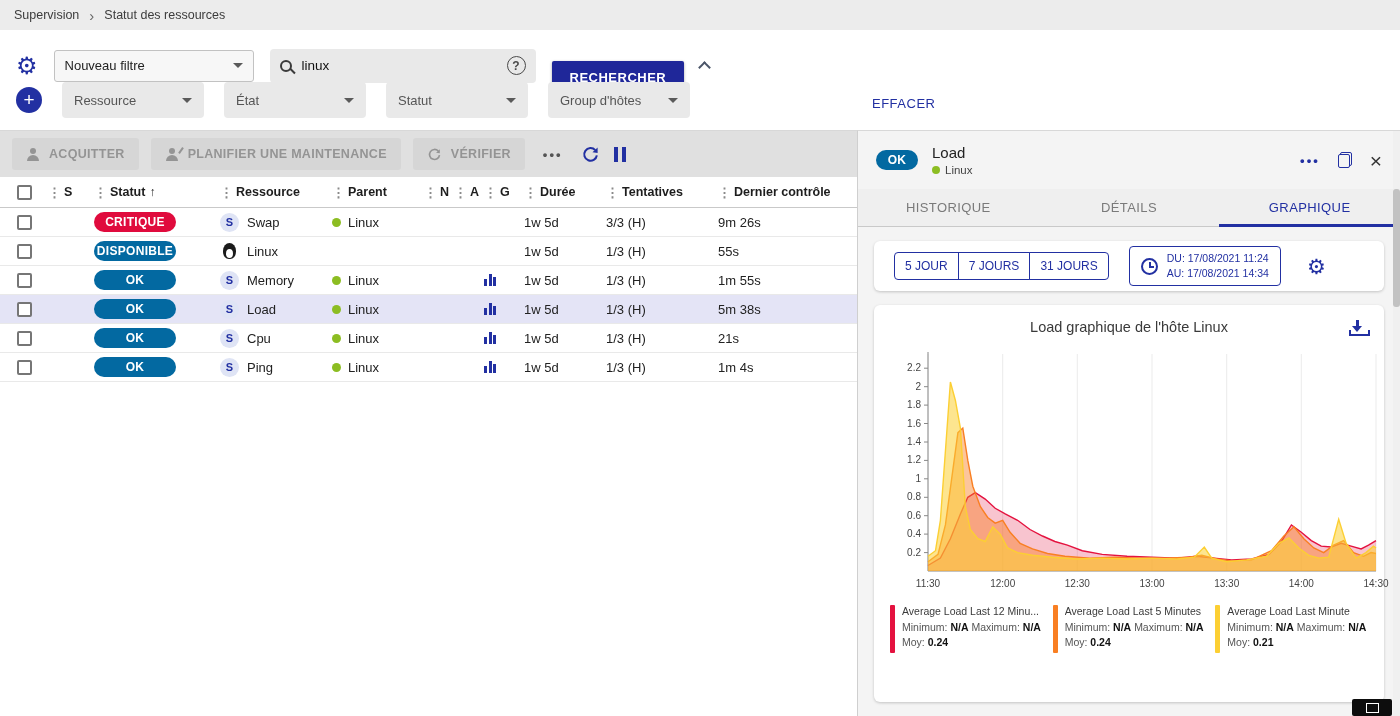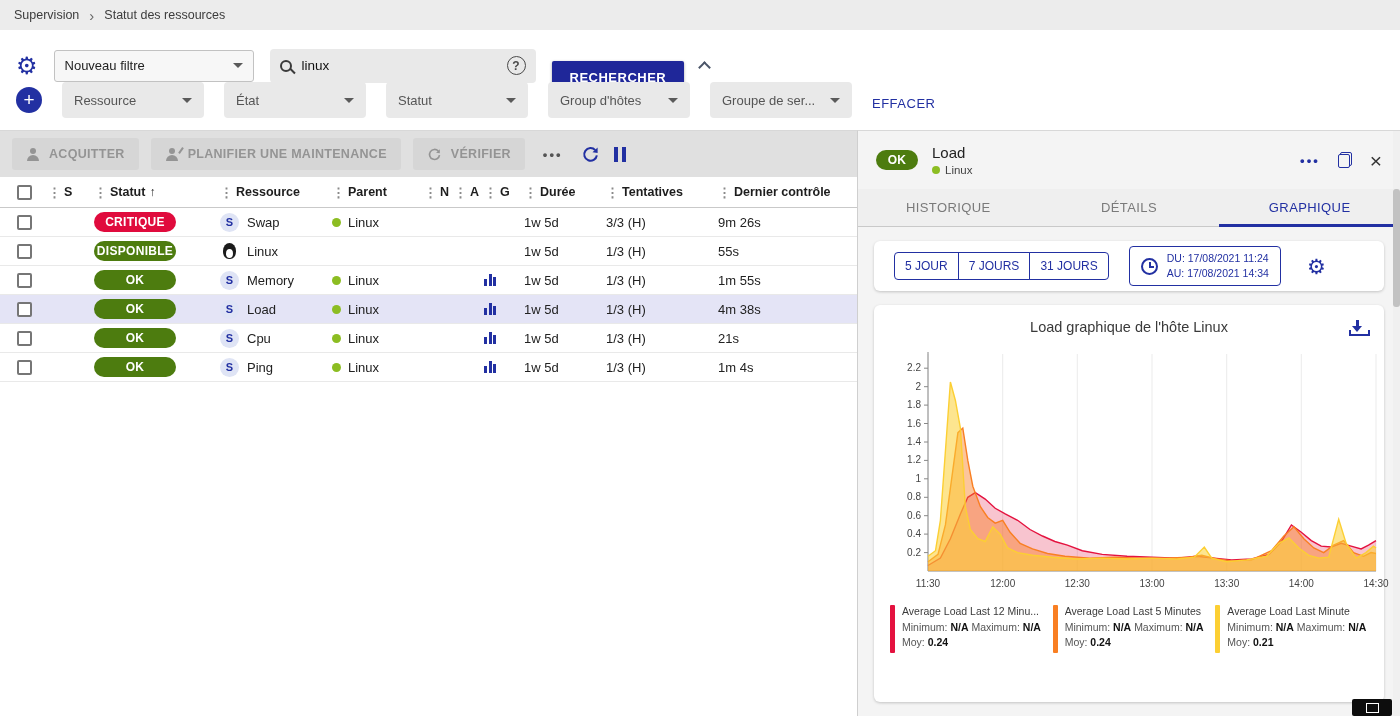--- a/index.html
+++ b/index.html
@@ -57,21 +57,21 @@
   .tr.selected { background:#e4e4f6; }
   .td, .th { display:flex; align-items:center; padding-left:4px; overflow:hidden; white-space:nowrap; }
   .c0{width:44px;justify-content:center;} .c1{width:46px;} .c2{width:126px;} .c3{width:112px;} .c4{width:92px;}
   .c5{width:30px;} .c6{width:30px;} .c7{width:40px;} .c8{width:82px;} .c9{width:112px;} .c10{flex:1;}
   .kebab { color:#8a8a8a; font-size:13px; margin-right:3px; cursor:pointer; }
   .sort-up { color:#222; margin-left:4px; font-size:12px; }
   .cb { width:15px; height:15px; border:2px solid #767676; border-radius:2px; background:#fff; cursor:pointer; }
   .badge { display:inline-block; width:82px; text-align:center; border-radius:12px; padding:3px 0;
     font-size:12px; font-weight:bold; color:#fff; letter-spacing:.3px; }
   .b-crit { background:#e00b3d; }
-  .b-ok { background:#4d7c0f; }
+  .b-ok { background:#0369a1; }
   .badge-sm { width:42px; }
   .schip { width:19px; height:19px; border-radius:50%; background:#dfe4f5; color:#2230a2; font-size:11px; font-weight:bold;
     display:inline-flex; align-items:center; justify-content:center; margin-right:8px; flex:none; }
   .penguin { width:13px; height:16px; background:#1b1b1b; border-radius:50% 50% 45% 45%; position:relative; margin:0 11px 0 3px; flex:none; }
   .penguin::after { content:""; position:absolute; left:3px; top:6px; width:7px; height:9px; background:#fff; border-radius:50%; }
   .gdot { width:9px; height:9px; border-radius:50%; background:#8cbd22; margin-right:7px; flex:none; }
   .gicon { display:inline-flex; align-items:flex-end; gap:1.5px; cursor:pointer; }
   .gicon i { display:block; width:3px; background:#2230a2; }
   .gicon i:nth-child(1){height:7px;} .gicon i:nth-child(2){height:12px;} .gicon i:nth-child(3){height:9px;}
 
@@ -166,24 +166,20 @@
         <i class="caret-down"></i>
     </div>
     <div class="dropdown">
       <span>Statut</span>
         <i class="caret-down"></i>
     </div>
     <div class="dropdown">
       <span>Group d'hôtes</span>
         <i class="caret-down"></i>
     </div>
-    <div class="dropdown">
-      <span>Groupe de ser...</span>
-        <i class="caret-down"></i>
-    </div>
   </div>
   <span class="effacer">EFFACER</span>
 
   <div class="left">
     <div class="toolbar">
       <div class="tb-btn">
         <span class="icon-person"></span>
         <span>ACQUITTER</span>
       </div>
       <div class="tb-btn">
@@ -354,21 +350,21 @@
         <div class="td c6"></div>
       <div class="td c7">
           <span class="gicon">
             <i></i>
             <i></i>
             <i></i>
           </span>
         </div>
       <div class="td c8">1w 5d</div>
       <div class="td c9">1/3 (H)</div>
-      <div class="td c10">4m 38s</div>
+      <div class="td c10">5m 38s</div>
     </div>
 
     <div class="tr">
       <div class="td c0">
           <span class="cb"></span>
         </div>
       <div class="td c1"></div>
       <div class="td c2">
           <span class="badge b-ok">OK</span>
         </div>

